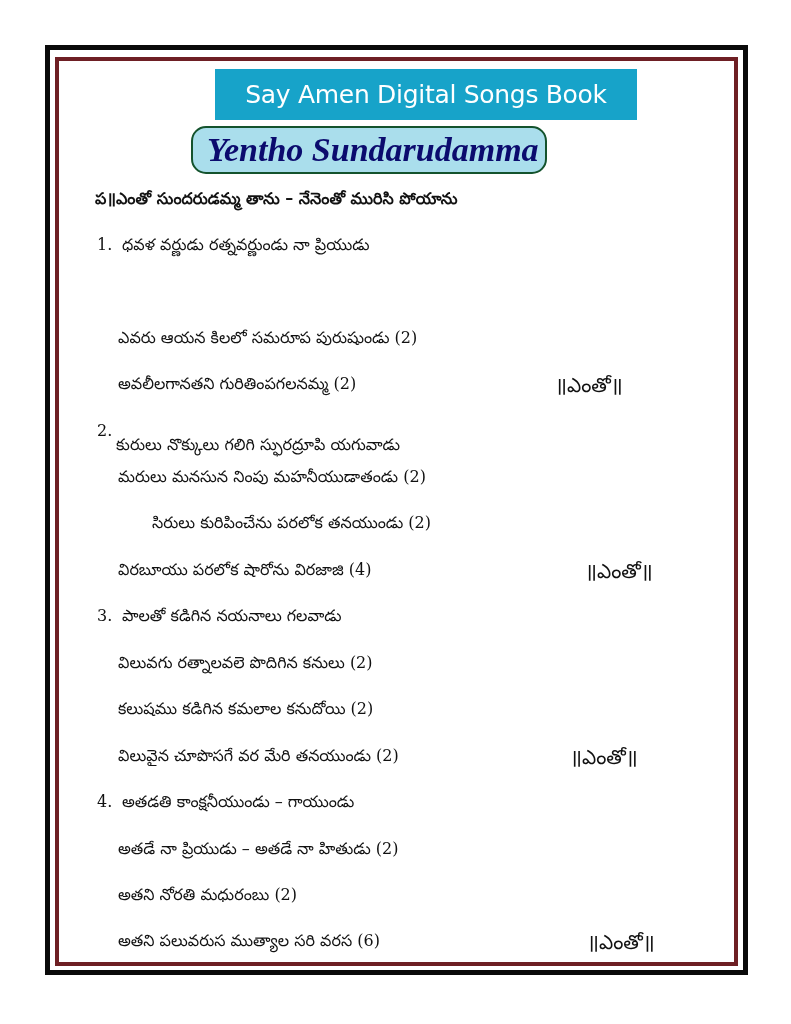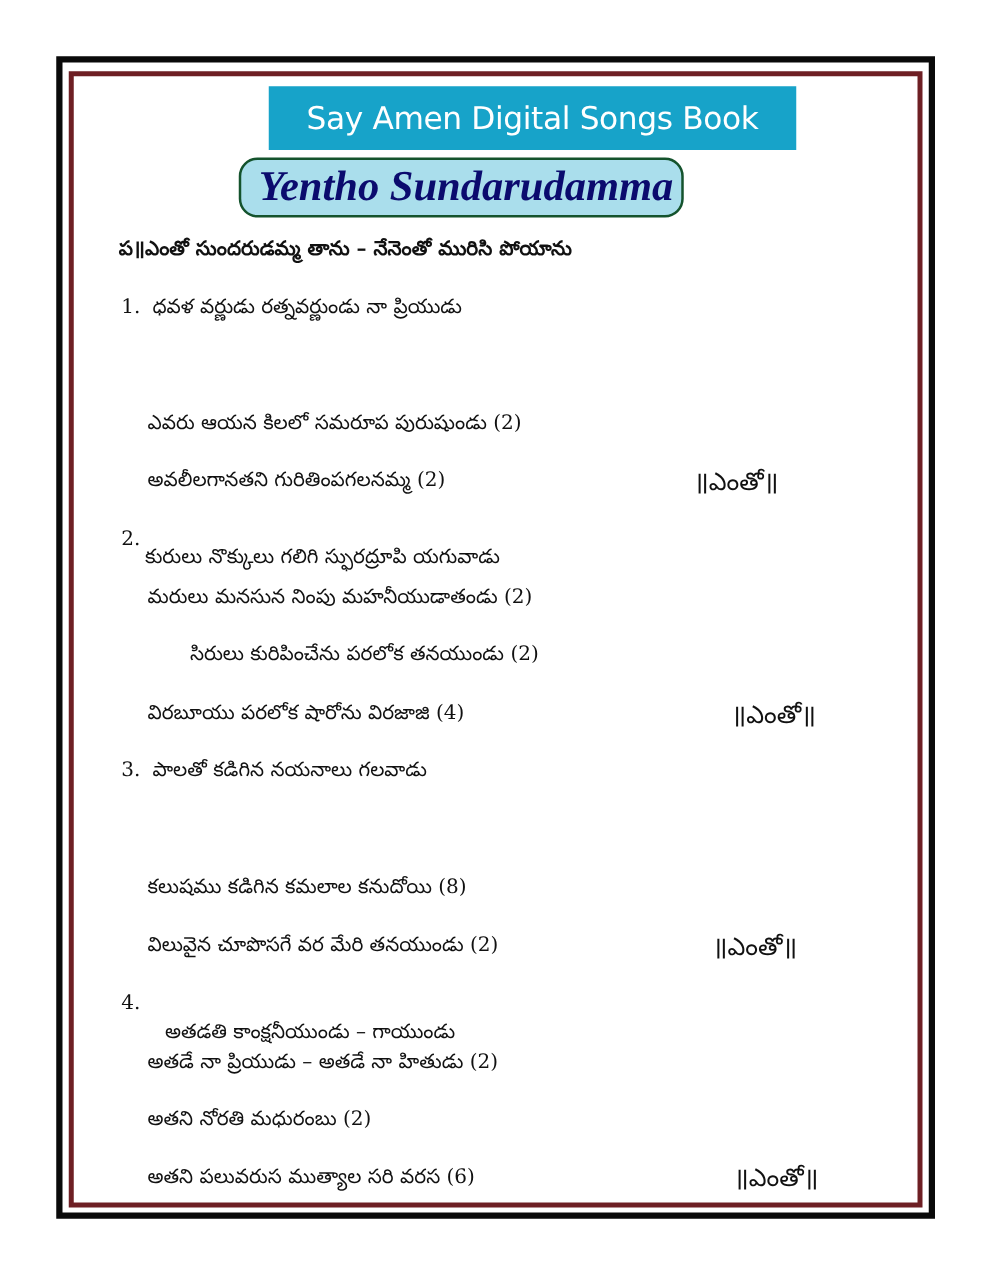--- a/index.html
+++ b/index.html
@@ -111,23 +111,24 @@
 
   <div class="line" style="left:97px; top:416px;">2.</div>
   <div class="line" style="left:116px; top:416px;margin-top:14px;">కురులు నొక్కులు గలిగి స్ఫురద్రూపి యగువాడు</div>
   <div class="line" style="left:118px; top:462px;">మరులు మనసున నింపు మహనీయుడాతండు (2)</div>
   <div class="line" style="left:118px; top:508px;margin-left:34px;">సిరులు కురిపించేను పరలోక తనయుండు (2)</div>
   <div class="line" style="left:118px; top:555px;">విరబూయు పరలోక షారోను విరజాజి (4)</div>
   <div class="refrain" style="left:585px; top:556px;">॥ఎంతో॥</div>
 
   <div class="line" style="left:97px; top:601px;">3.</div>
   <div class="line" style="left:122px; top:601px;"> పాలతో కడిగిన నయనాలు గలవాడు</div>
-  <div class="line" style="left:118px; top:694px;"> కలుషము కడిగిన కమలాల కనుదోయి (8)</div>
+  <div class="line" style="left:118px; top:648px;">విలువగు రత్నాలవలె పొదిగిన కనులు (2)</div>
+  <div class="line" style="left:118px; top:694px;"> కలుషము కడిగిన కమలాల కనుదోయి (2)</div>
   <div class="line" style="left:118px; top:741px;">విలువైన చూపొసగే వర మేరి తనయుండు (2)</div>
   <div class="refrain" style="left:570px; top:742px;">॥ఎంతో॥</div>
 
   <div class="line" style="left:97px; top:787px;">4.</div>
-  <div class="line" style="left:132px; top:787px;margin-top:23px;">అతడతి కాంక్షనీయుండు – గాయుండు</div>
+  <div class="line" style="left:122px; top:787px;">అతడతి కాంక్షనీయుండు – గాయుండు</div>
   <div class="line" style="left:118px; top:834px;text-align:right;">అతడే నా ప్రియుడు – అతడే నా హితుడు (2)</div>
   <div class="line" style="left:118px; top:880px;">అతని నోరతి మధురంబు (2)</div>
   <div class="line" style="left:118px; top:926px;">అతని పలువరుస ముత్యాల సరి వరస (6)</div>
   <div class="refrain" style="left:587px; top:927px;">॥ఎంతో॥</div>
 </div>
 
 </body></html>

